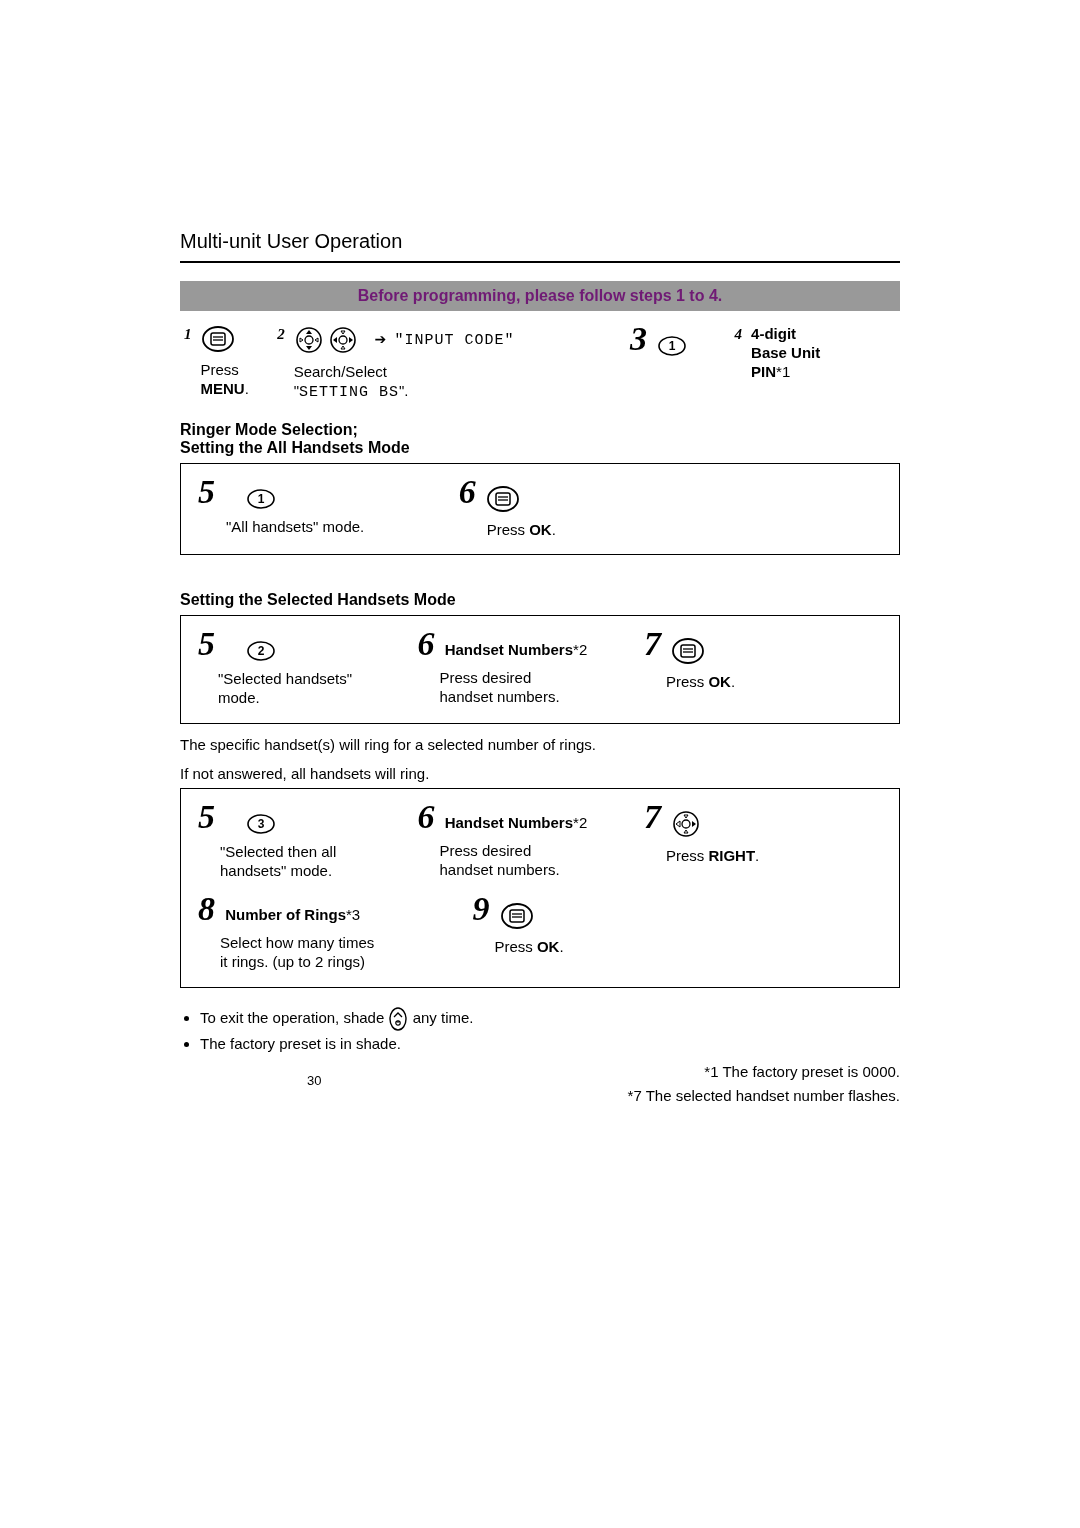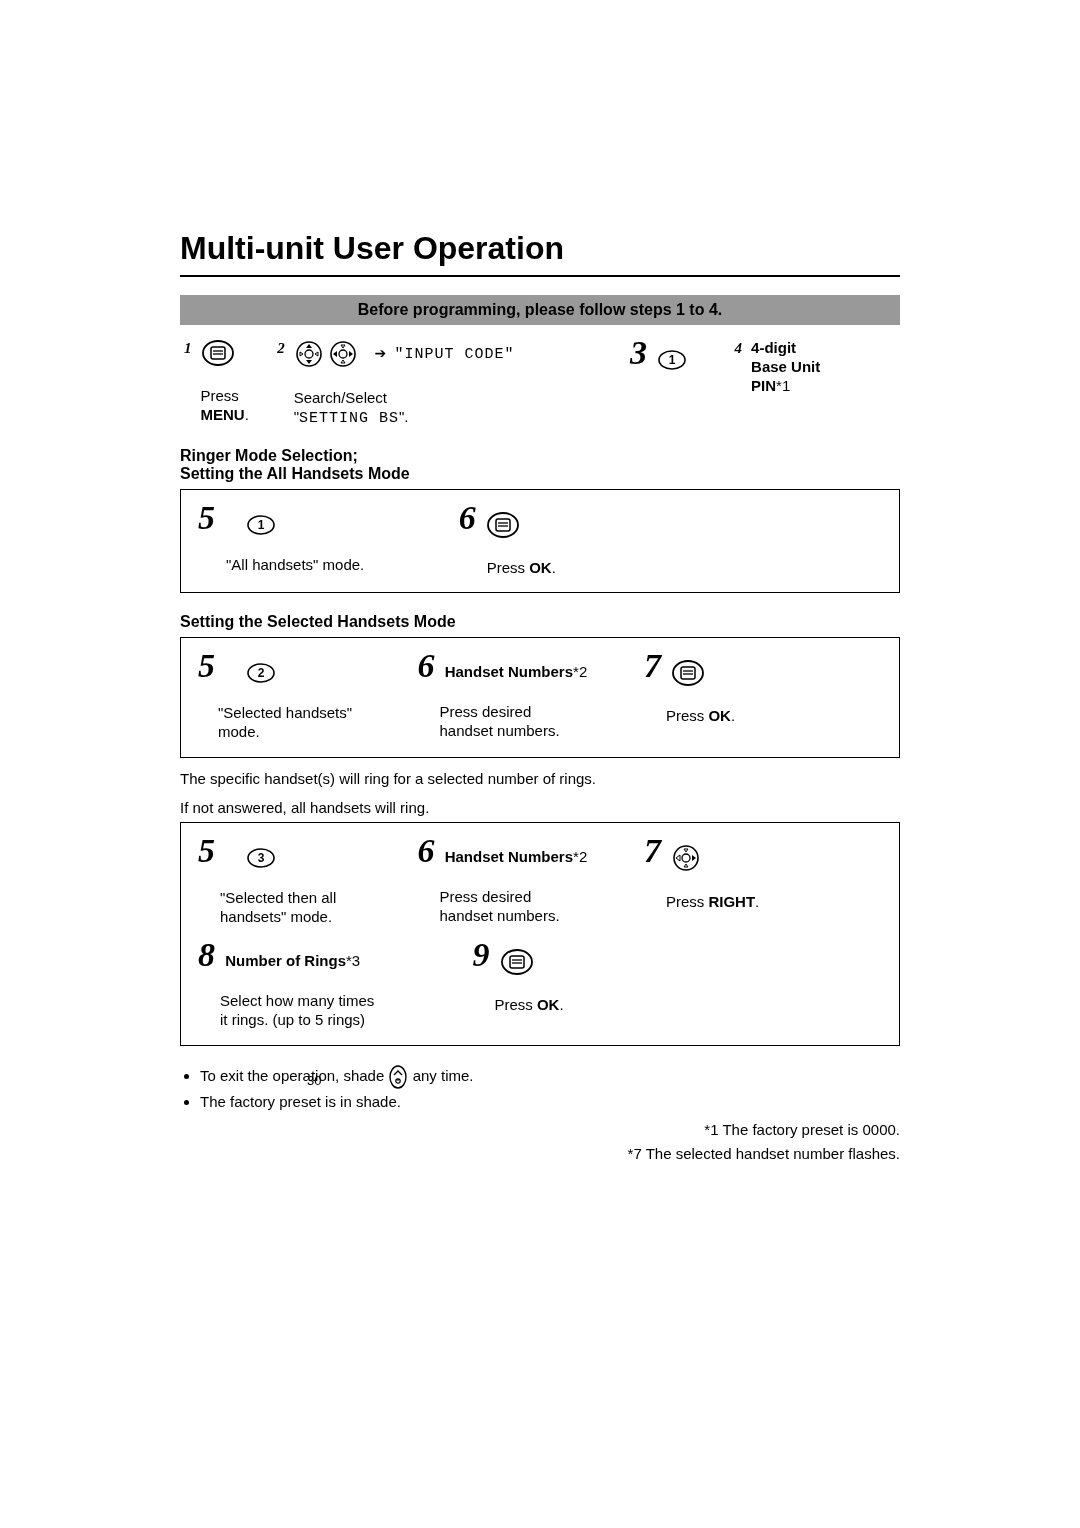--- a/index.html
+++ b/index.html
@@ -10,31 +10,31 @@
     color: #000;
   }
   .page {
     width: 1080px;
     height: 1528px;
     position: relative;
     box-sizing: border-box;
     padding: 230px 180px 60px 180px;
   }
   .title {
-    font-size: 32px;
-    font-weight: bold;
+    font-size: 20px;
+    font-weight: normal;
   }
   .hr {
     border: none;
     border-top: 2px solid #000;
     margin: 8px 0 18px 0;
   }
   .banner {
     background: #999;
-    color: #000000;
+    color: #701a75;
     font-weight: bold;
     text-align: center;
     padding: 6px 8px;
     font-size: 16px;
   }
   .row {
     margin-top: 10px;
   }
   table.steps {
     border-collapse: collapse;
@@ -79,21 +79,21 @@
     font-weight: bold;
   }
   .box {
     border: 1px solid #000;
     padding: 10px 16px 14px 16px;
     margin-top: 6px;
   }
   .section-heading {
     font-weight: bold;
     font-size: 16px;
-    margin-top: 20px;
+    margin-top: 36px;
   }
   .para {
     font-size: 15px;
     margin-top: 12px;
   }
   ul.bullets {
     margin: 18px 0 4px 0;
     padding-left: 20px;
   }
   ul.bullets li {
@@ -107,21 +107,21 @@
     text-align: right;
   }
   .pagenum {
     position: absolute;
     bottom: 440px;
     left: 307px;
     font-size: 13px;
   }
   .cap {
     font-size: 15px;
-    margin-top: 20px;
+    margin-top: 8px;
   }
   .nowrap { white-space: nowrap; }
   .svg-ico { vertical-align: middle; }
 </style>
 </head>
 <body>
 
 <div class="page">
 
   <div class="title">Multi-unit User Operation</div>
@@ -376,21 +376,21 @@
 
     <table class="steps" style="margin-top:10px;">
         <tbody>
           <tr>
 
       <td style="width:40%;">
         <span class="stepnum">8</span>
         <span class="bold">Number of Rings</span><span>*3</span>
         <div class="cap" style="margin-left:22px;">
           <span>Select how many times</span><br>
-          <span>it rings. (up to 5 rings)</span>
+          <span>it rings. (up to 2 rings)</span>
         </div>
       </td>
 
       <td>
         <span class="stepnum">9</span>
         <span class="icon-menu">
           <svg class="svg-ico" width="34" height="28" viewBox="0 0 34 28">
             <ellipse cx="17" cy="14" rx="15" ry="12" fill="none" stroke="#000" stroke-width="1.8"></ellipse>
             <rect x="10" y="8" width="14" height="12" rx="2" fill="none" stroke="#000" stroke-width="1.5"></rect>
             <line x1="12" y1="12" x2="22" y2="12" stroke="#000" stroke-width="1.3"></line>

